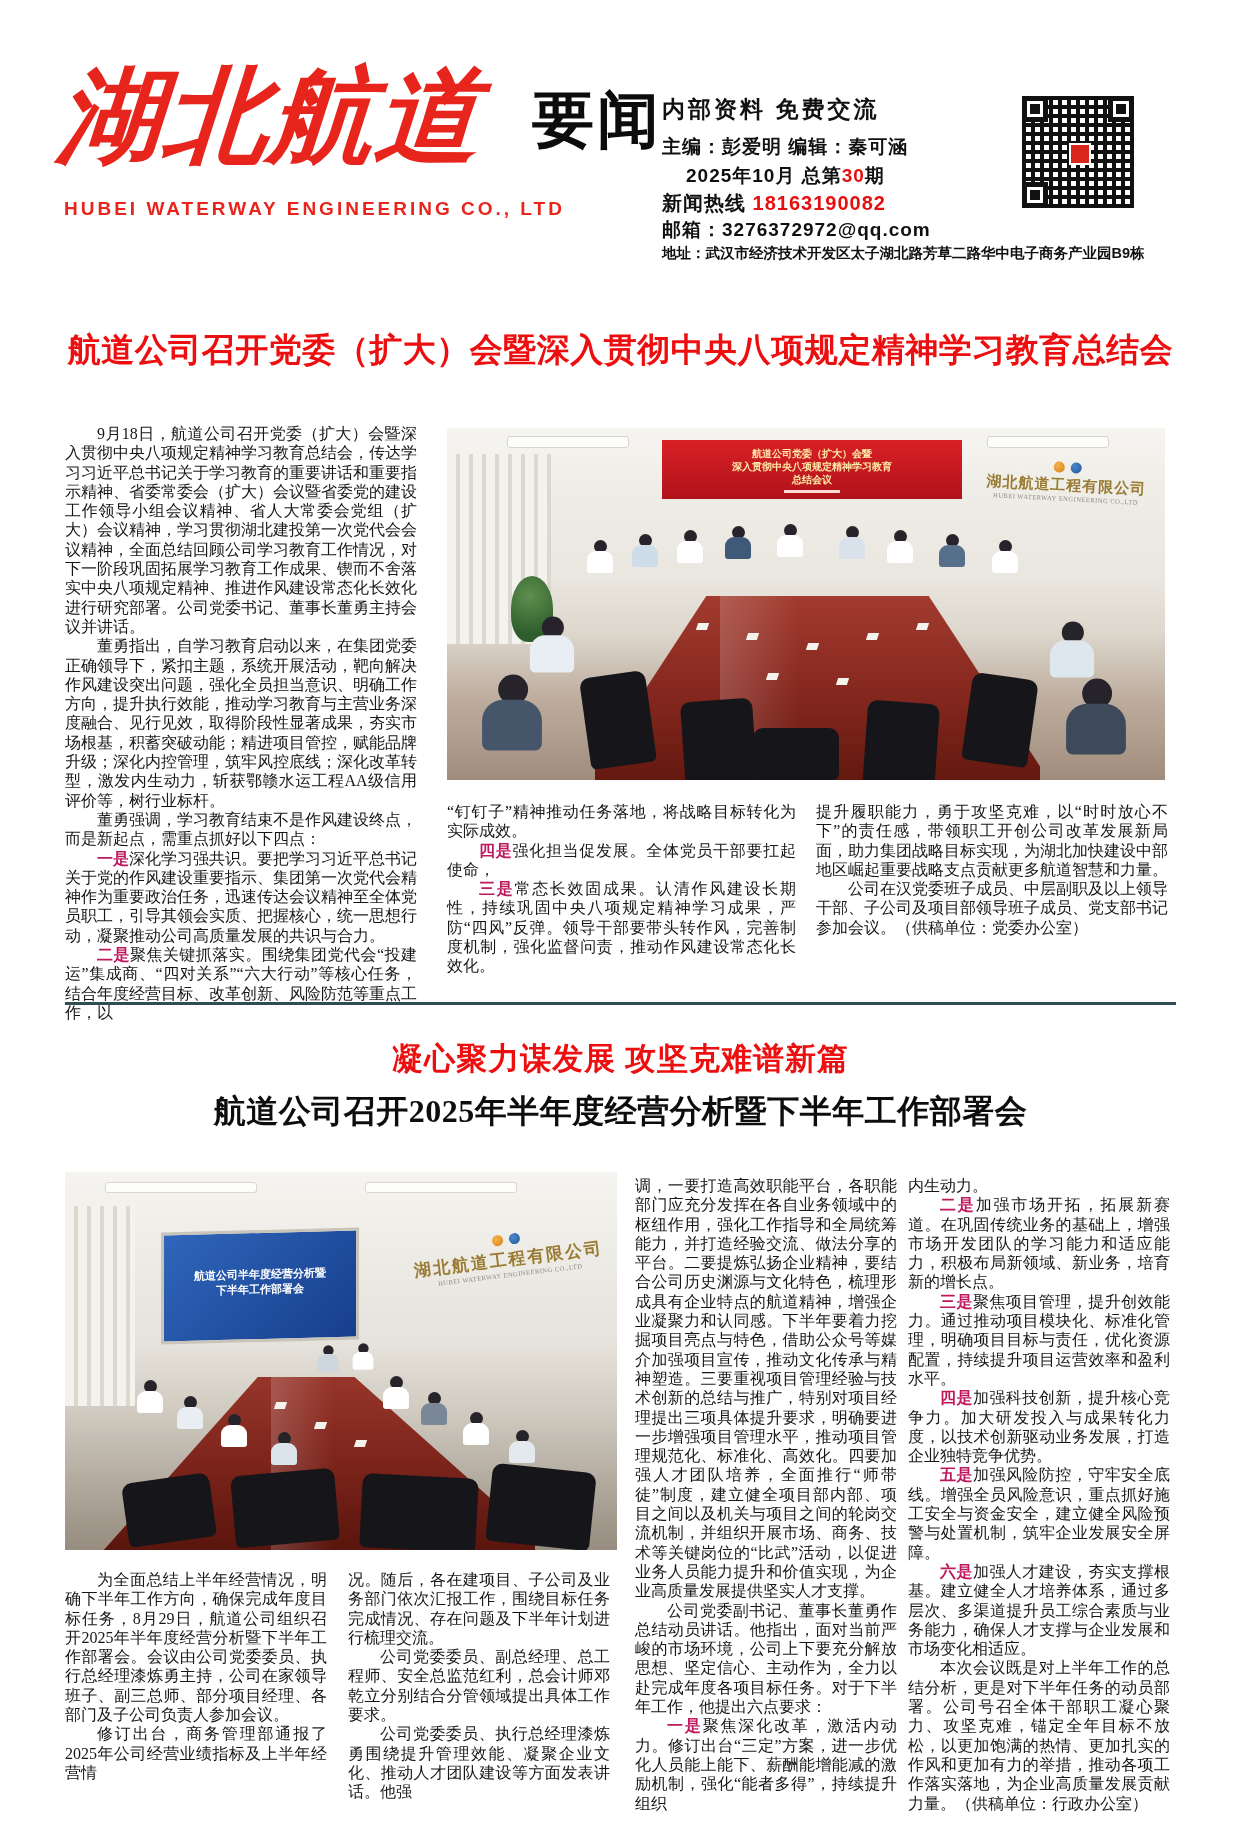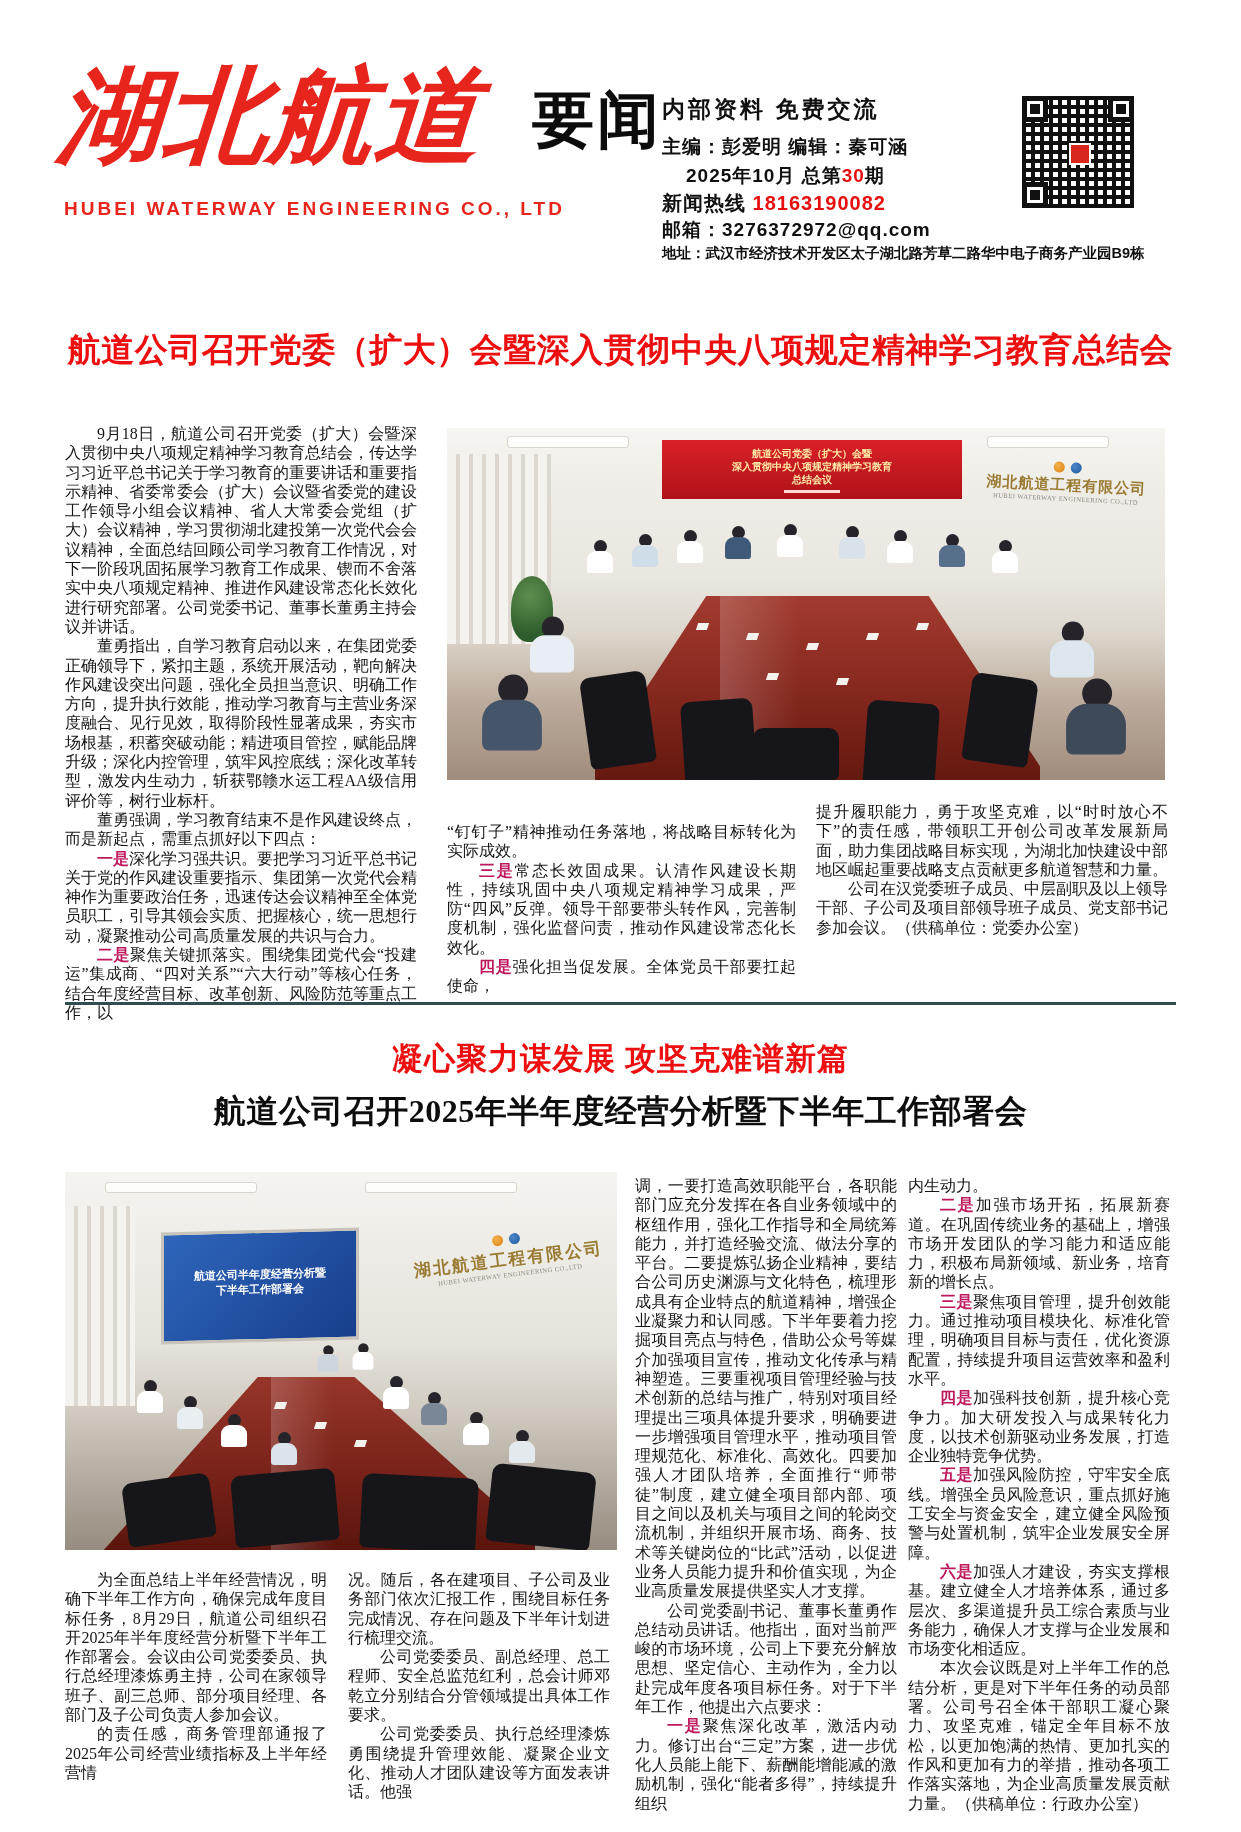--- a/index.html
+++ b/index.html
@@ -42,21 +42,21 @@
   .a2-title-black{left:65px;top:1090px;width:1111px;text-align:center;font-size:32px;font-weight:900;
                   color:#0d0d0d;letter-spacing:0.5px;}
 
   
   .col{position:absolute;font-size:16px;line-height:19.3px;color:#161616;text-align:justify;
        text-justify:inter-ideograph;}
   .para{margin:0;text-indent:2em;}
   .para.noindent{text-indent:0;}
   .lead{color:#be185d;font-weight:700;}
   .c-a1-1{left:65px;top:424px;width:352px;}
-  .c-a1-A{left:447px;top:802px;width:349px;margin-top:20px;}
+  .c-a1-A{left:447px;top:802px;width:349px;}
   .c-a1-B{left:816px;top:802px;width:352px;}
   .divider{left:65px;top:1002px;width:1111px;height:3px;background:#2f4e52;}
   .c-a2-3{left:635px;top:1176px;width:262px;}
   .c-a2-4{left:908px;top:1176px;width:262px;}
   .c-a2-1{left:65px;top:1570px;width:262px;}
   .c-a2-2{left:348px;top:1570px;width:262px;}
 
   
   .photo{position:absolute;overflow:hidden;}
   .photo1{left:447px;top:428px;width:718px;height:352px;
@@ -212,22 +212,22 @@
         <div class="chair" style="left: 138px; top: 246px; width: 66px; height: 92px; transform: rotate(-8deg);"></div>
         <div class="chair" style="left: 236px; top: 272px; width: 72px; height: 92px; transform: rotate(-4deg);"></div>
         <div class="chair" style="left: 418px; top: 274px; width: 72px; height: 92px; transform: rotate(4deg);"></div>
         <div class="chair" style="left: 520px; top: 248px; width: 66px; height: 88px; transform: rotate(8deg);"></div>
         <div class="chair" style="left: 306px; top: 300px; width: 86px; height: 52px;"></div>
       </div>
   </div>
 
   <div class="col c-a1-A">
       <p class="para noindent">“钉钉子”精神推动任务落地，将战略目标转化为实际成效。</p>
+      <p class="para"><span class="lead">四是</span>强化担当促发展。全体党员干部要扛起使命，</p>
       <p class="para"><span class="lead">三是</span>常态长效固成果。认清作风建设长期性，持续巩固中央八项规定精神学习成果，严防“四风”反弹。领导干部要带头转作风，完善制度机制，强化监督问责，推动作风建设常态化长效化。</p>
-      <p class="para"><span class="lead">四是</span>强化担当促发展。全体党员干部要扛起使命，</p>
     </div>
   <div class="col c-a1-B">
       <p class="para noindent">提升履职能力，勇于攻坚克难，以“时时放心不下”的责任感，带领职工开创公司改革发展新局面，助力集团战略目标实现，为湖北加快建设中部地区崛起重要战略支点贡献更多航道智慧和力量。</p>
       <p class="para">公司在汉党委班子成员、中层副职及以上领导干部、子公司及项目部领导班子成员、党支部书记参加会议。（供稿单位：党委办公室）</p>
     </div>
 
   <div class="abs divider"></div>
 
   <div class="abs a2-title-red">凝心聚力谋发展 攻坚克难谱新篇</div>
   <div class="abs a2-title-black">航道公司召开2025年半年度经营分析暨下半年工作部署会</div>
@@ -313,21 +313,21 @@
       <p class="para noindent">内生动力。</p>
       <p class="para"><span class="lead">二是</span>加强市场开拓，拓展新赛道。在巩固传统业务的基础上，增强市场开发团队的学习能力和适应能力，积极布局新领域、新业务，培育新的增长点。</p>
       <p class="para"><span class="lead">三是</span>聚焦项目管理，提升创效能力。通过推动项目模块化、标准化管理，明确项目目标与责任，优化资源配置，持续提升项目运营效率和盈利水平。</p>
       <p class="para"><span class="lead">四是</span>加强科技创新，提升核心竞争力。加大研发投入与成果转化力度，以技术创新驱动业务发展，打造企业独特竞争优势。</p>
       <p class="para"><span class="lead">五是</span>加强风险防控，守牢安全底线。增强全员风险意识，重点抓好施工安全与资金安全，建立健全风险预警与处置机制，筑牢企业发展安全屏障。</p>
       <p class="para"><span class="lead">六是</span>加强人才建设，夯实支撑根基。建立健全人才培养体系，通过多层次、多渠道提升员工综合素质与业务能力，确保人才支撑与企业发展和市场变化相适应。</p>
       <p class="para">本次会议既是对上半年工作的总结分析，更是对下半年任务的动员部署。公司号召全体干部职工凝心聚力、攻坚克难，锚定全年目标不放松，以更加饱满的热情、更加扎实的作风和更加有力的举措，推动各项工作落实落地，为企业高质量发展贡献力量。（供稿单位：行政办公室）</p>
     </div>
   <div class="col c-a2-1">
       <p class="para">为全面总结上半年经营情况，明确下半年工作方向，确保完成年度目标任务，8月29日，航道公司组织召开2025年半年度经营分析暨下半年工作部署会。会议由公司党委委员、执行总经理漆炼勇主持，公司在家领导班子、副三总师、部分项目经理、各部门及子公司负责人参加会议。</p>
-      <p class="para">的责任感，商务管理部通报了2025年公司经营业绩指标及上半年经营情</p>
+      <p class="para">修订出台，商务管理部通报了2025年公司经营业绩指标及上半年经营情</p>
     </div>
   <div class="col c-a2-2">
       <p class="para noindent">况。随后，各在建项目、子公司及业务部门依次汇报工作，围绕目标任务完成情况、存在问题及下半年计划进行梳理交流。</p>
       <p class="para">公司党委委员、副总经理、总工程师、安全总监范红利，总会计师邓乾立分别结合分管领域提出具体工作要求。</p>
       <p class="para">公司党委委员、执行总经理漆炼勇围绕提升管理效能、凝聚企业文化、推动人才团队建设等方面发表讲话。他强</p>
     </div>
 
 </div>
 
 </body></html>

